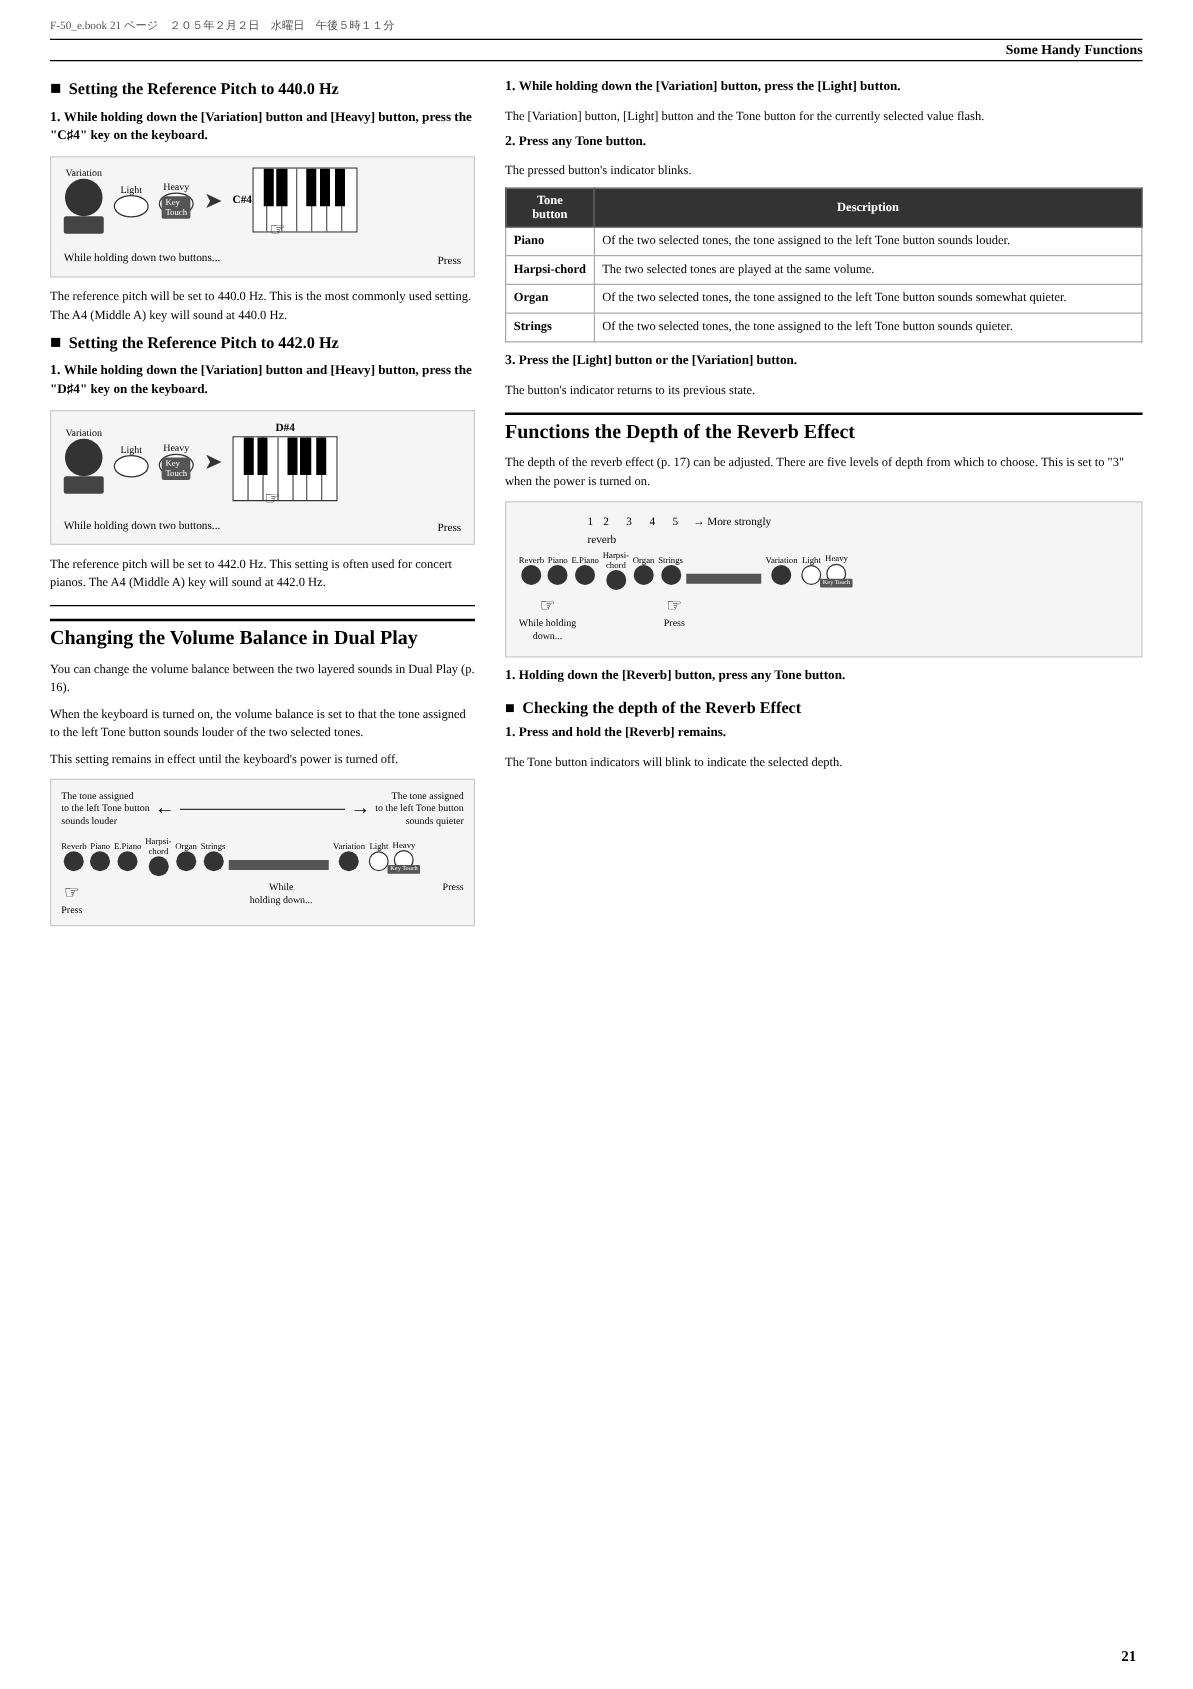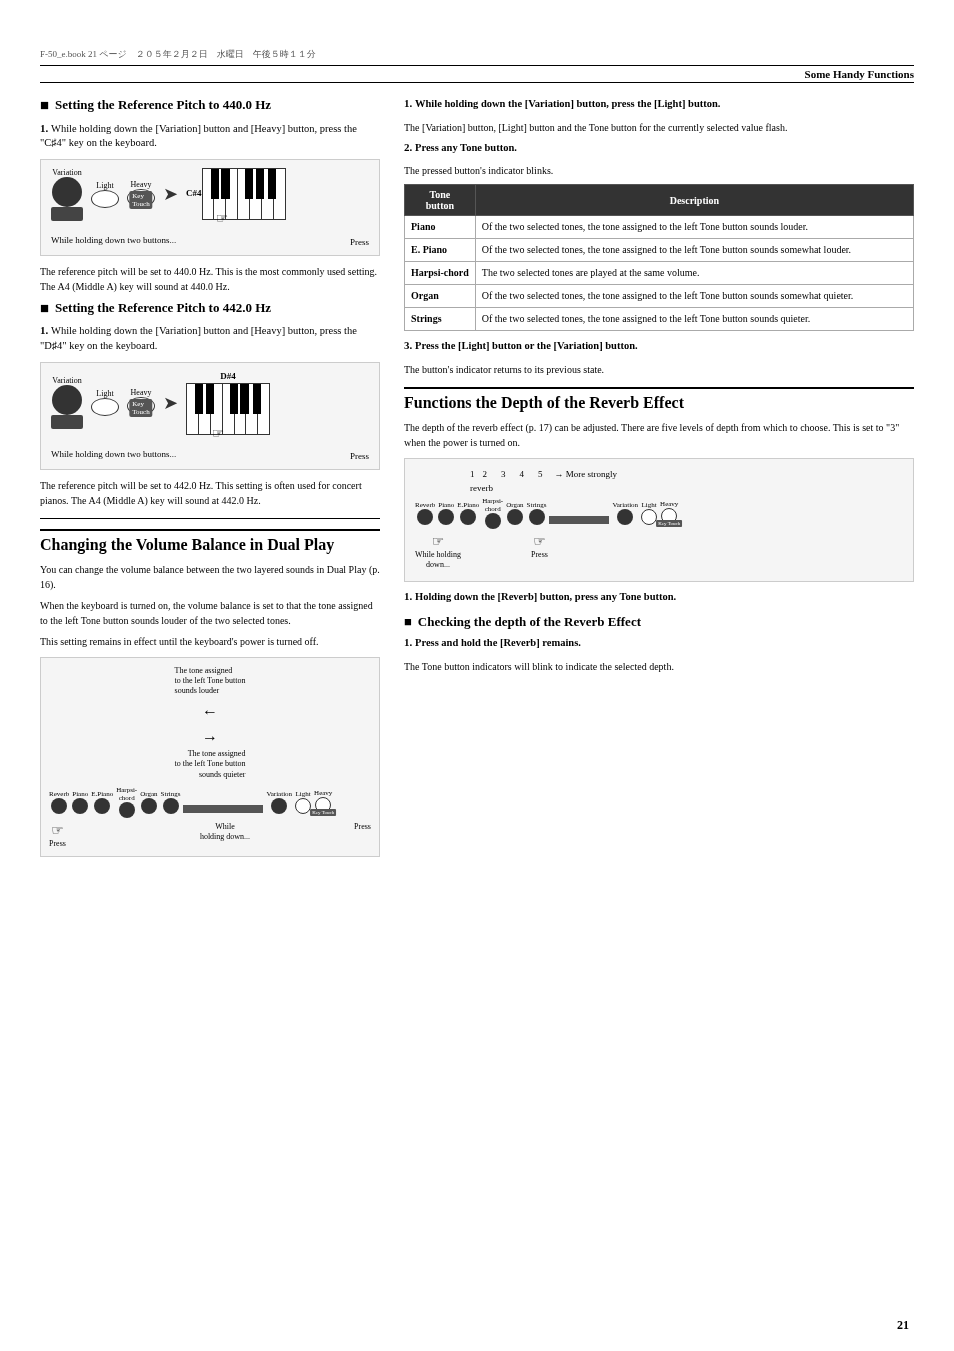--- a/index.html
+++ b/index.html
@@ -8,21 +8,21 @@
       font-size: 11px;
       background: #fff;
       color: #000;
       width: 954px;
       min-height: 1351px;
       position: relative;
     }
     .page {
       width: 954px;
       min-height: 1351px;
-      padding: 48px 40px 30px 40px;
+      padding: 14px 40px 30px 40px;
       position: relative;
       background: #fff;
     }
     
     .reg-mark {
       position: absolute;
       width: 24px;
       height: 24px;
       border: 1px solid #888;
       border-radius: 50%;
@@ -93,21 +93,21 @@
 
     .step {
       margin-bottom: 8px;
     }
     .step-num {
       font-size: 11px;
       font-weight: bold;
     }
     .step-text {
       font-size: 10.5px;
-      font-weight: normal;
+      font-weight: bold;
       margin-bottom: 3px;
       line-height: 1.4;
     }
     .body-text {
       font-size: 10px;
       line-height: 1.5;
       margin-bottom: 6px;
     }
 
     
@@ -405,21 +405,21 @@
       <div class="section-heading-large">
         <span>Changing the Volume Balance in Dual Play</span>
       </div>
 
       <p class="body-text">You can change the volume balance between the two layered sounds in Dual Play (p. 16).</p>
       <p class="body-text">When the keyboard is turned on, the volume balance is set to that the tone assigned to the left Tone button sounds louder of the two selected tones.</p>
       <p class="body-text">This setting remains in effect until the keyboard's power is turned off.</p>
 
       <div class="vol-diag">
 
-        <div style="display:flex;align-items:center;font-size:8.5px;margin-bottom:6px;gap:4px;flex-direction:column;">
+        <div style="display:flex;align-items:center;font-size:8.5px;margin-bottom:6px;gap:4px;">
           <div style="display:flex;flex-direction:column;font-size:8px;line-height:1.3;">
             <span>The tone assigned</span>
             <span>to the left Tone button</span>
             <span>sounds louder</span>
           </div>
           <span style="font-size:16px;">←</span>
           <div style="flex:1;height:1px;background:#333;"></div>
           <span style="font-size:16px;">→</span>
           <div style="display:flex;flex-direction:column;font-size:8px;line-height:1.3;text-align:right;">
             <span>The tone assigned</span>
@@ -515,24 +515,20 @@
         <thead>
           <tr>
             <th>Tone<br>button</th>
             <th>Description</th>
           </tr>
         </thead>
         <tbody id="tone-table-body">
         <tr>
               <td>Piano</td>
               <td>Of the two selected tones, the tone assigned to the left Tone button sounds louder.</td>
-            </tr>
-            <tr>
-              <td>E. Piano</td>
-              <td>Of the two selected tones, the tone assigned to the left Tone button sounds somewhat louder.</td>
             </tr>
             <tr>
               <td>Harpsi-chord</td>
               <td>The two selected tones are played at the same volume.</td>
             </tr>
             <tr>
               <td>Organ</td>
               <td>Of the two selected tones, the tone assigned to the left Tone button sounds somewhat quieter.</td>
             </tr>
             <tr>

